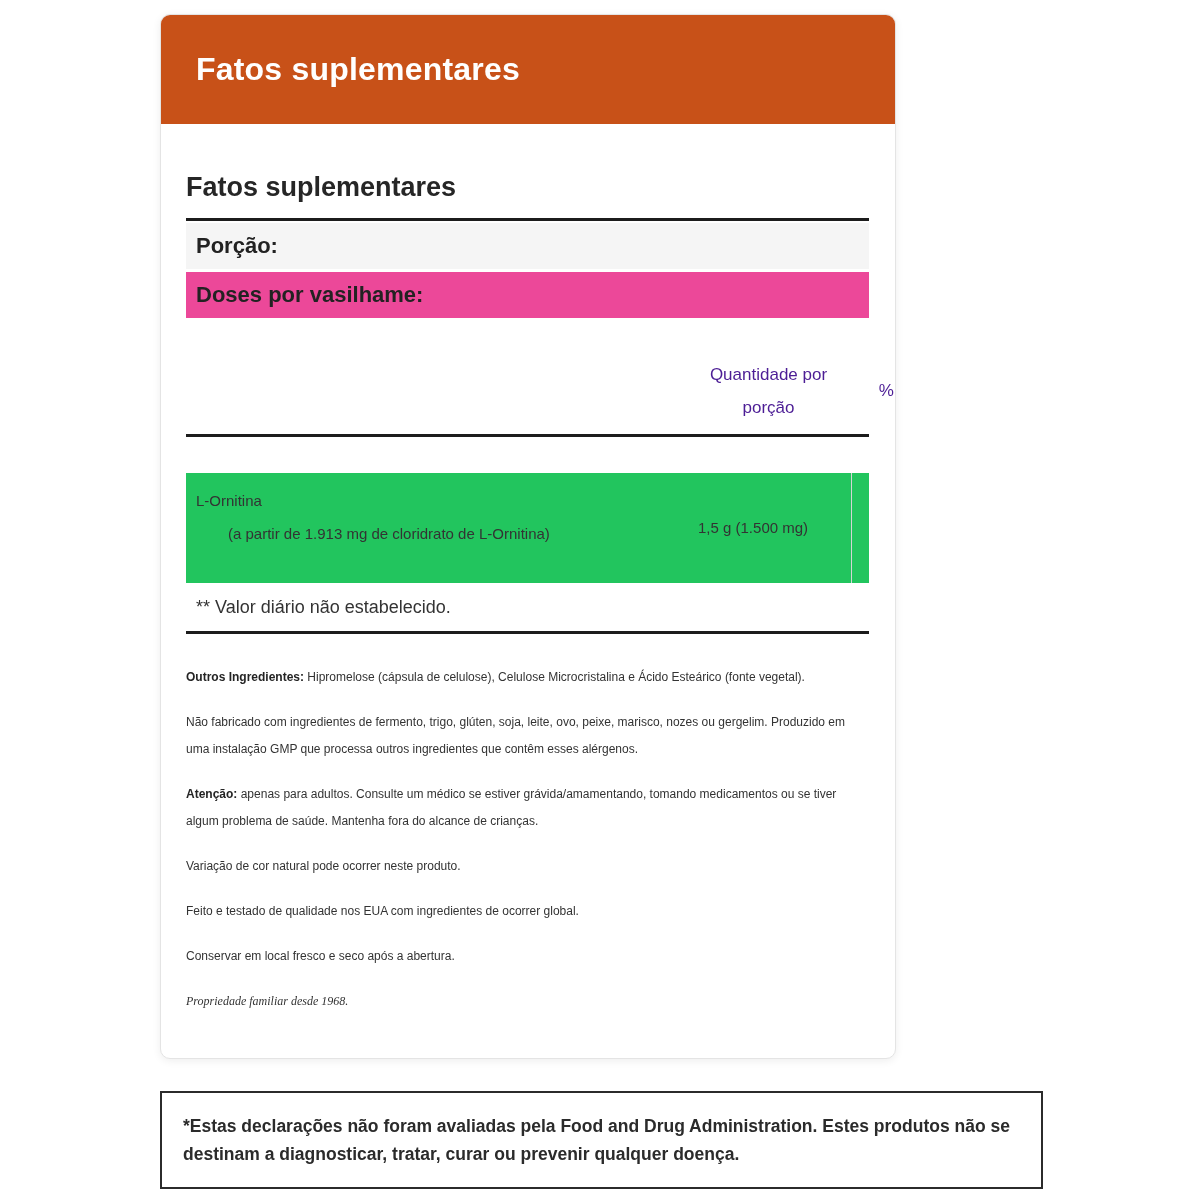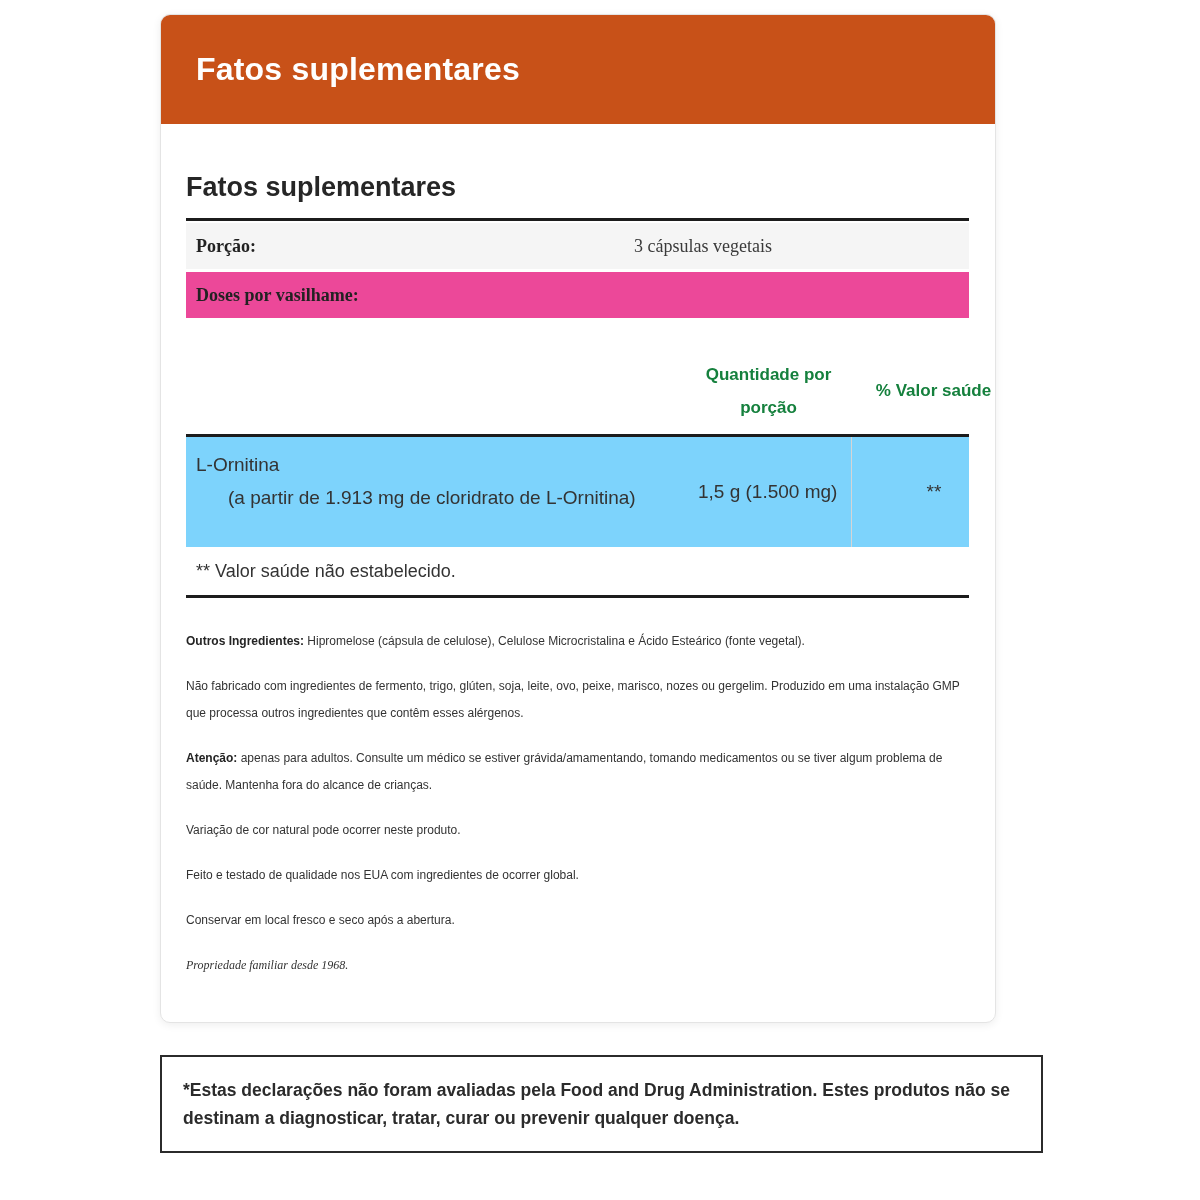--- a/index.html
+++ b/index.html
@@ -10,21 +10,21 @@
     background: #ffffff;
     font-family: "Liberation Sans", sans-serif;
     color: #333333;
     overflow: hidden;
   }
   .page { position: relative; width: 1200px; height: 1200px; }
 
   
   .card {
     box-sizing: border-box;
-    width: 836px;
+    width: 736px;
     margin: 14px 0 0 160px;
     background: #ffffff;
     border: 1px solid #e4e4e4;
     border-radius: 10px;
     box-shadow: 0 2px 8px rgba(0,0,0,0.07);
     overflow: hidden;
   }
   .banner {
     height: 109px;
     background: #c85118;
@@ -56,56 +56,56 @@
     margin-top: 15px;
   }
 
   
   .serving-rows { margin-top: 2px; }
   .serving-row {
     display: grid;
     grid-template-columns: 438px 1fr;
     align-items: center;
     padding: 11px 10px;
-    font-size: 18px;
+    font-size: 22px;
     line-height: 24px;
-    font-family: Liberation Serif, serif;
   }
   .serving-row.first { background: #f5f5f5; margin-bottom: 3px; }
   .serving-row.second { background: #ec4899; }
   .serving-label { font-weight: 700; color: #222222; }
   .serving-value { color: #3a3a3a; }
 
   
   .col-headers {
     display: grid;
     grid-template-columns: 500px 165px 165px;
     margin-top: 40px;
     font-size: 17px;
-    font-weight: 700;
-    color: #15803d;
+    font-weight: 400;
+    color: #4c1d95;
   }
   .col-headers .amount-header {
     text-align: center;
     line-height: 33px;
   }
   .col-headers .dv-header {
     text-align: center;
     align-self: center;
     line-height: 22px;
   }
   .thick-line.under-headers { margin-top: 10px; }
 
   .ingredient-row {
     display: grid;
     grid-template-columns: 500px 165px 165px;
-    background: #7dd3fc;
+    background: #22c55e;
     min-height: 110px;
-    font-size: 19px;
-    color: #333333;
+    font-size: 15px;
+    color: #333333;
+    margin-top: 36px;
   }
   .ingredient-name-cell {
     padding: 11px 10px 12px 10px;
     line-height: 33px;
   }
   .ingredient-source {
     padding-left: 32px;
     max-width: 420px;
   }
   .ingredient-amount-cell {
@@ -175,21 +175,20 @@
     </div>
 
     <div class="card-body">
 
       <h2 class="card-heading">Fatos suplementares</h2>
       <div class="thick-line"></div>
 
       <div class="serving-rows">
         <div class="serving-row first">
           <span class="serving-label">Porção:</span>
-          <span class="serving-value">3 cápsulas vegetais</span>
         </div>
         <div class="serving-row second">
           <span class="serving-label">Doses por vasilhame:</span>
         </div>
       </div>
 
       <div class="col-headers">
         <div></div>
         <div class="amount-header">Quantidade por porção</div>
         <div class="dv-header">% Valor saúde</div>
@@ -198,21 +197,21 @@
 
       <div class="ingredient-row">
         <div class="ingredient-name-cell">
           <div>L-Ornitina</div>
           <div class="ingredient-source">(a partir de 1.913 mg de cloridrato de L-Ornitina)</div>
         </div>
         <div class="ingredient-amount-cell">1,5 g (1.500 mg)</div>
         <div class="ingredient-dv-cell">**</div>
       </div>
 
-      <div class="table-footnote">** Valor saúde não estabelecido.</div>
+      <div class="table-footnote">** Valor diário não estabelecido.</div>
       <div class="thick-line bottom-rule"></div>
 
       <div class="paragraphs">
         <p>
           <span class="lead">Outros Ingredientes:</span>
           <span>Hipromelose (cápsula de celulose), Celulose Microcristalina e Ácido Esteárico (fonte vegetal).</span>
         </p>
         <p>
           <span class="lead"></span>
           <span>Não fabricado com ingredientes de fermento, trigo, glúten, soja, leite, ovo, peixe, marisco, nozes ou gergelim. Produzido em uma instalação GMP que processa outros ingredientes que contêm esses alérgenos.</span>

